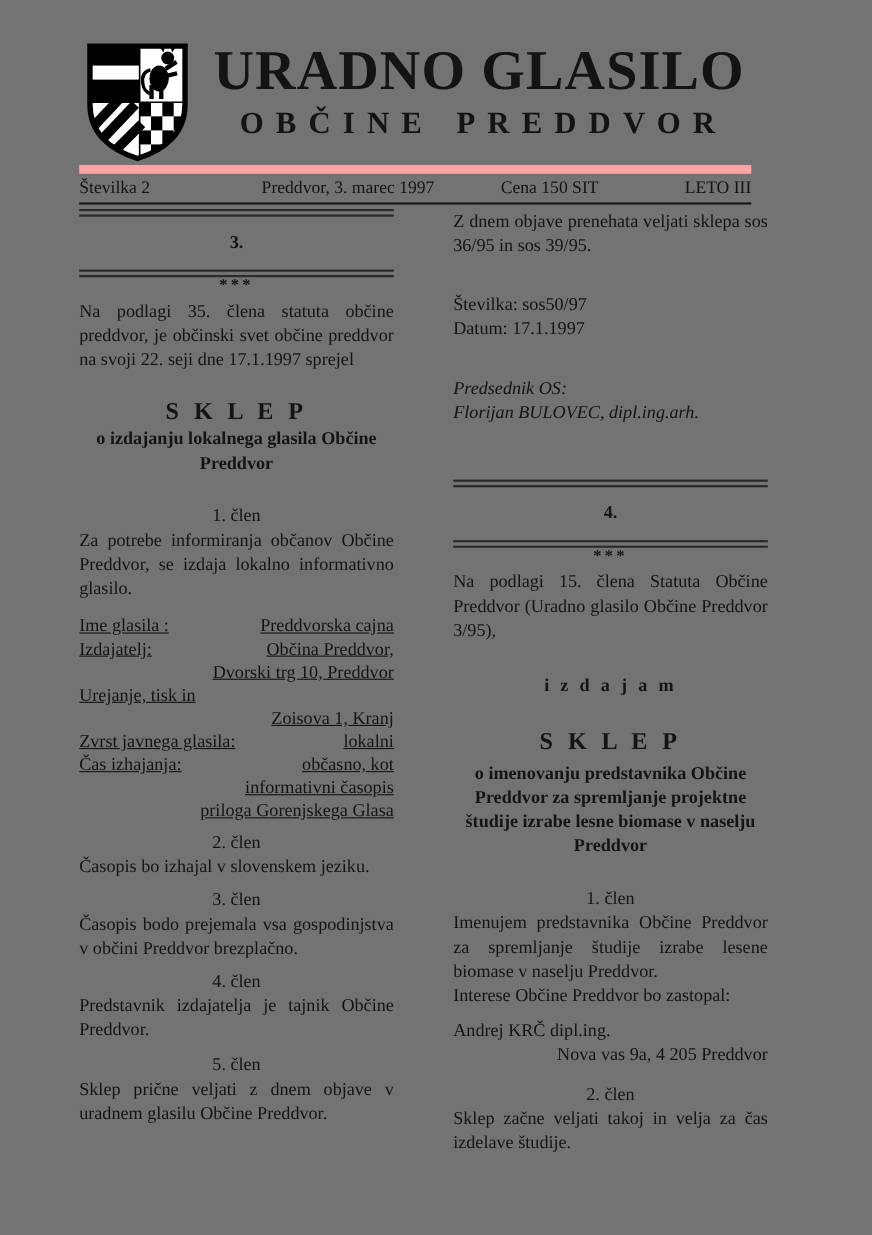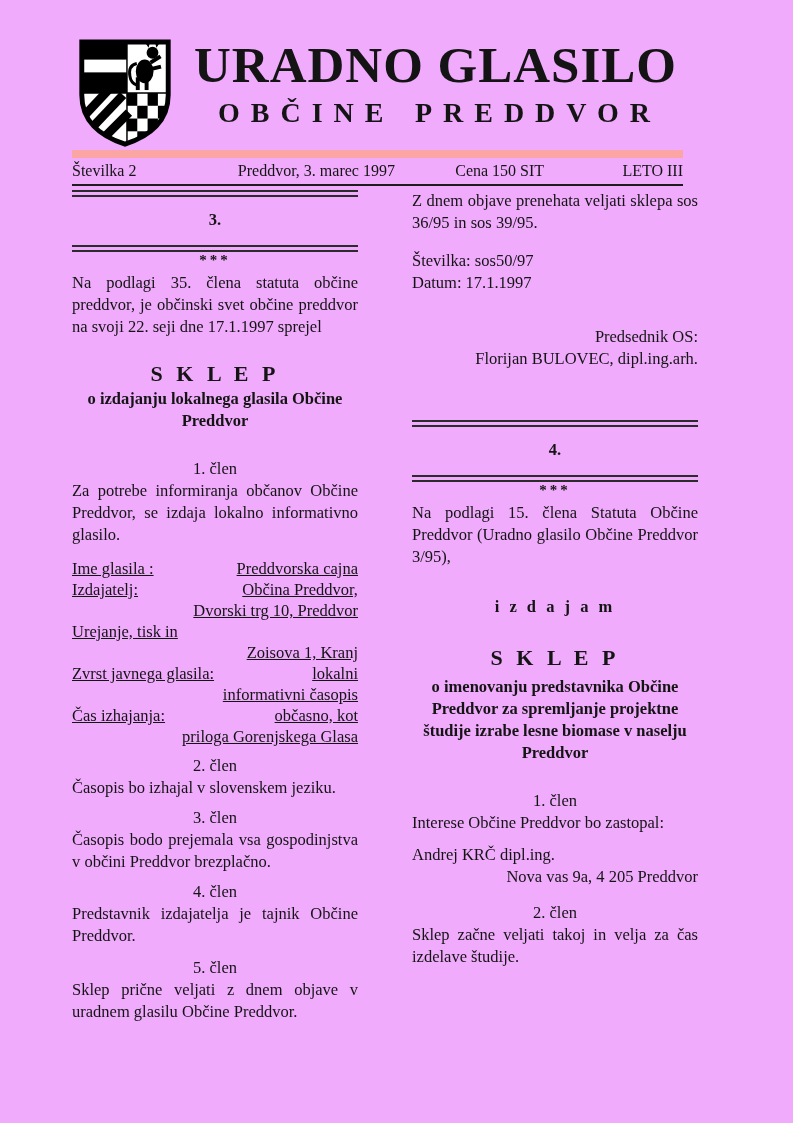--- a/index.html
+++ b/index.html
@@ -1,17 +1,17 @@
 <!DOCTYPE html>
 <html><head>
 <meta charset="utf-8">
 <style>
   html,body{margin:0;padding:0;background:#ffffff;}
   .page{
-    position:relative;width:793px;height:1123px;background:#f0abfc;
+    position:relative;width:793px;height:1123px;background:#737373;
     color:#141414;font-family:"Liberation Serif","DejaVu Serif",serif;
     font-size:16.5px;line-height:22px;overflow:hidden;
   }
   
   .header{position:absolute;left:72px;top:36px;width:611px;}
   .crest{position:absolute;left:0;top:2px;width:106px;height:110px;}
   .masthead{margin-left:116px;text-align:center;}
   .masthead-title{
     font-size:51px;line-height:58px;font-weight:bold;letter-spacing:1px;white-space:nowrap;
   }
@@ -40,22 +40,22 @@
   .intro{margin-top:4px;}
   .decree-title{text-align:center;font-weight:bold;font-size:22px;line-height:24px;letter-spacing:4px;margin-top:24px;}
   .decree-sub{text-align:center;font-weight:bold;margin-top:2px;}
   .clen{text-align:center;margin-top:26px;}
   .clen-tight{text-align:center;margin-top:8px;}
   .details{margin-top:12px;line-height:21px;}
   .kv{display:flex;text-decoration:underline;}
   .kv .l{white-space:nowrap;}
   .kv .r{flex:1;text-align:right;}
   .numline{margin-top:0;}
-  .numline-first{margin-top:16px;}
-  .sig{text-align:right;margin-top:32px;}
+  .numline-first{margin-top:32px;}
+  .sig{text-align:left;margin-top:32px;font-style:italic;}
   .right-drule1{margin-top:50px;}
   .izdajam{text-align:center;font-weight:bold;letter-spacing:3px;margin-top:28px;}
   .sklep2{margin-top:28px;}
   .sub4{margin-top:6px;}
   .rep{margin-top:10px;}
   .rep-addr{text-align:right;}
   .clen-r2{text-align:center;margin-top:14px;}
   .m10{margin-top:10px;}
 </style>
 </head>
@@ -156,26 +156,26 @@
         </div>
       <div class="kv">
           <span class="l"></span>
           <span class="r">Zoisova 1, Kranj</span>
         </div>
       <div class="kv">
           <span class="l">Zvrst javnega glasila:</span>
           <span class="r">lokalni</span>
         </div>
       <div class="kv">
-          <span class="l"></span>
-          <span class="r">informativni časopis</span>
-        </div>
-      <div class="kv">
           <span class="l">Čas izhajanja:</span>
           <span class="r">občasno, kot</span>
+        </div>
+      <div class="kv">
+          <span class="l"></span>
+          <span class="r">informativni časopis</span>
         </div>
       <div class="kv">
           <span class="l"></span>
           <span class="r">priloga Gorenjskega Glasa</span>
         </div>
     </div>
 
     <div class="clen-tight">2. člen</div>
     <div>Časopis bo izhajal v slovenskem jeziku.</div>
 
@@ -205,20 +205,21 @@
     <div class="drule m14"></div>
     <div class="stars">***</div>
     <div class="intro just">Na podlagi  15. člena Statuta Občine Preddvor  (Uradno glasilo Občine Preddvor 3/95),</div>
 
     <div class="izdajam">i z d a j a m</div>
 
     <div class="decree-title sklep2">S K L E P</div>
     <div class="decree-sub sub4">o imenovanju predstavnika Občine Preddvor za spremljanje projektne študije izrabe lesne biomase v naselju Preddvor</div>
 
     <div class="clen">1. člen</div>
+    <div class="just">Imenujem predstavnika Občine Preddvor za spremljanje študije izrabe lesene biomase v naselju Preddvor.</div>
     <div>Interese Občine Preddvor bo zastopal:</div>
 
     <div class="rep">Andrej KRČ dipl.ing.</div>
     <div class="rep-addr">Nova vas 9a, 4 205 Preddvor</div>
 
     <div class="clen-r2">2. člen</div>
     <div class="just">Sklep začne veljati takoj in velja za čas izdelave študije.</div>
   </div>
 
 </div>

